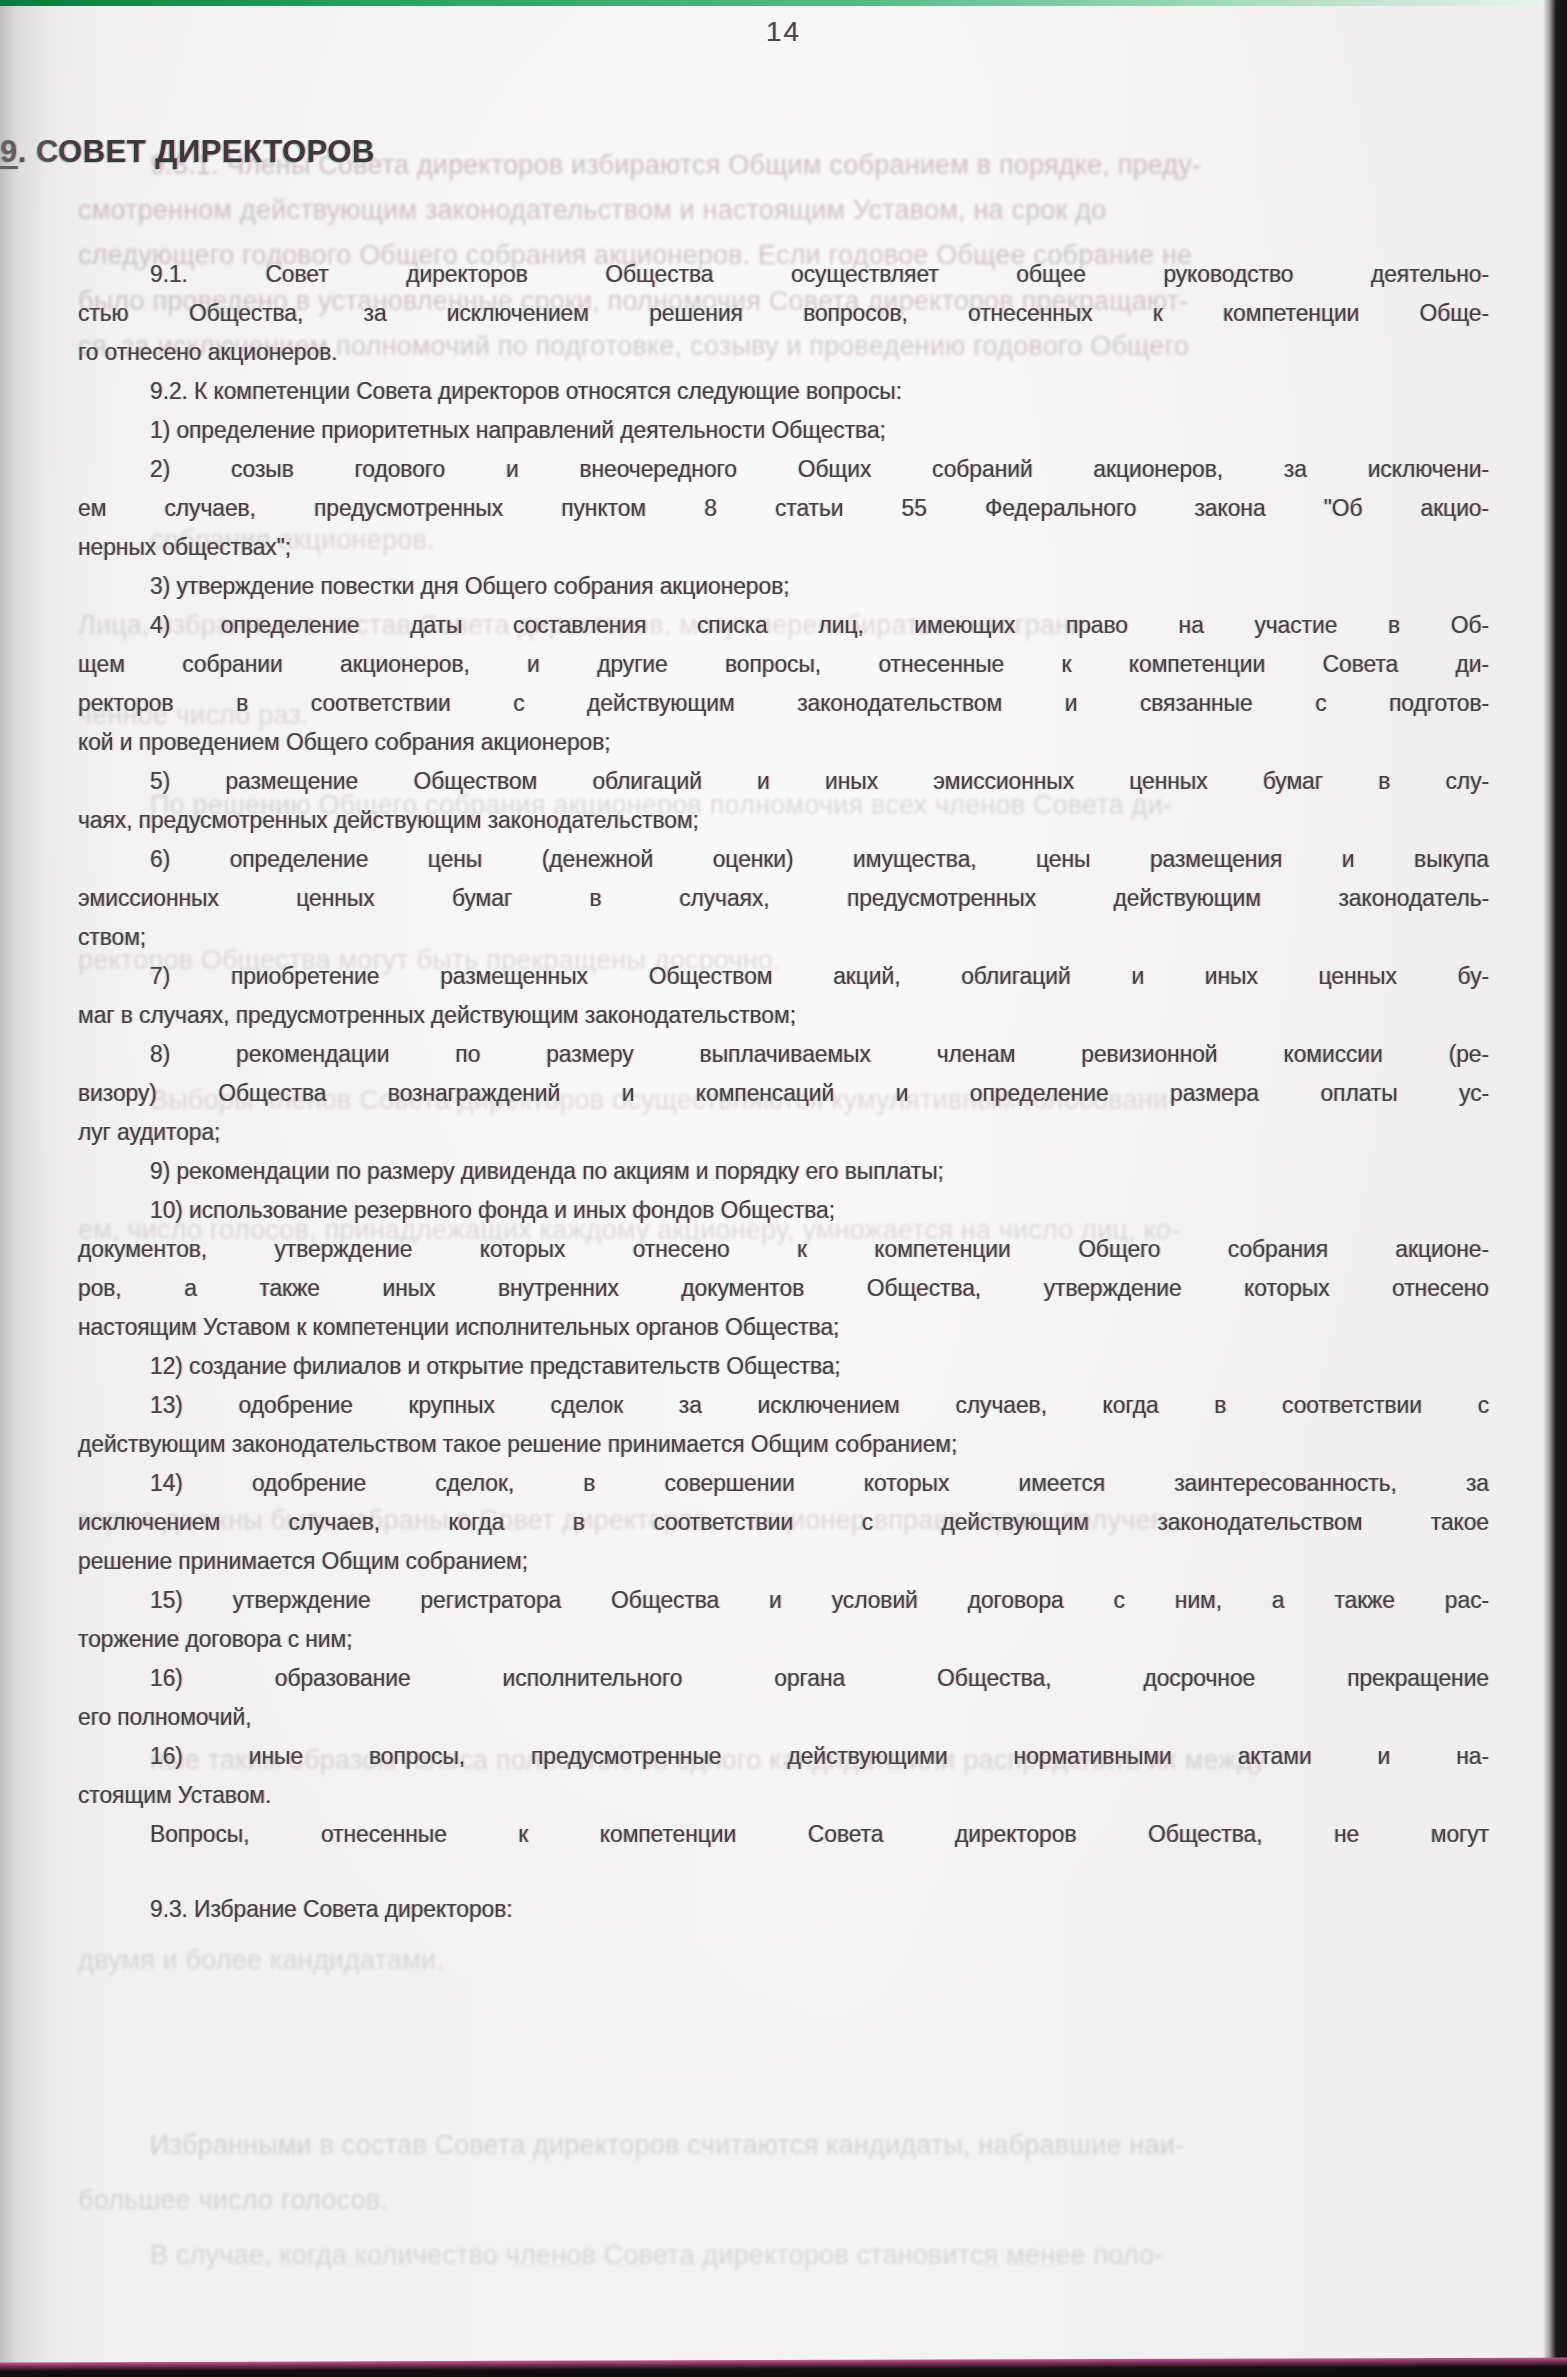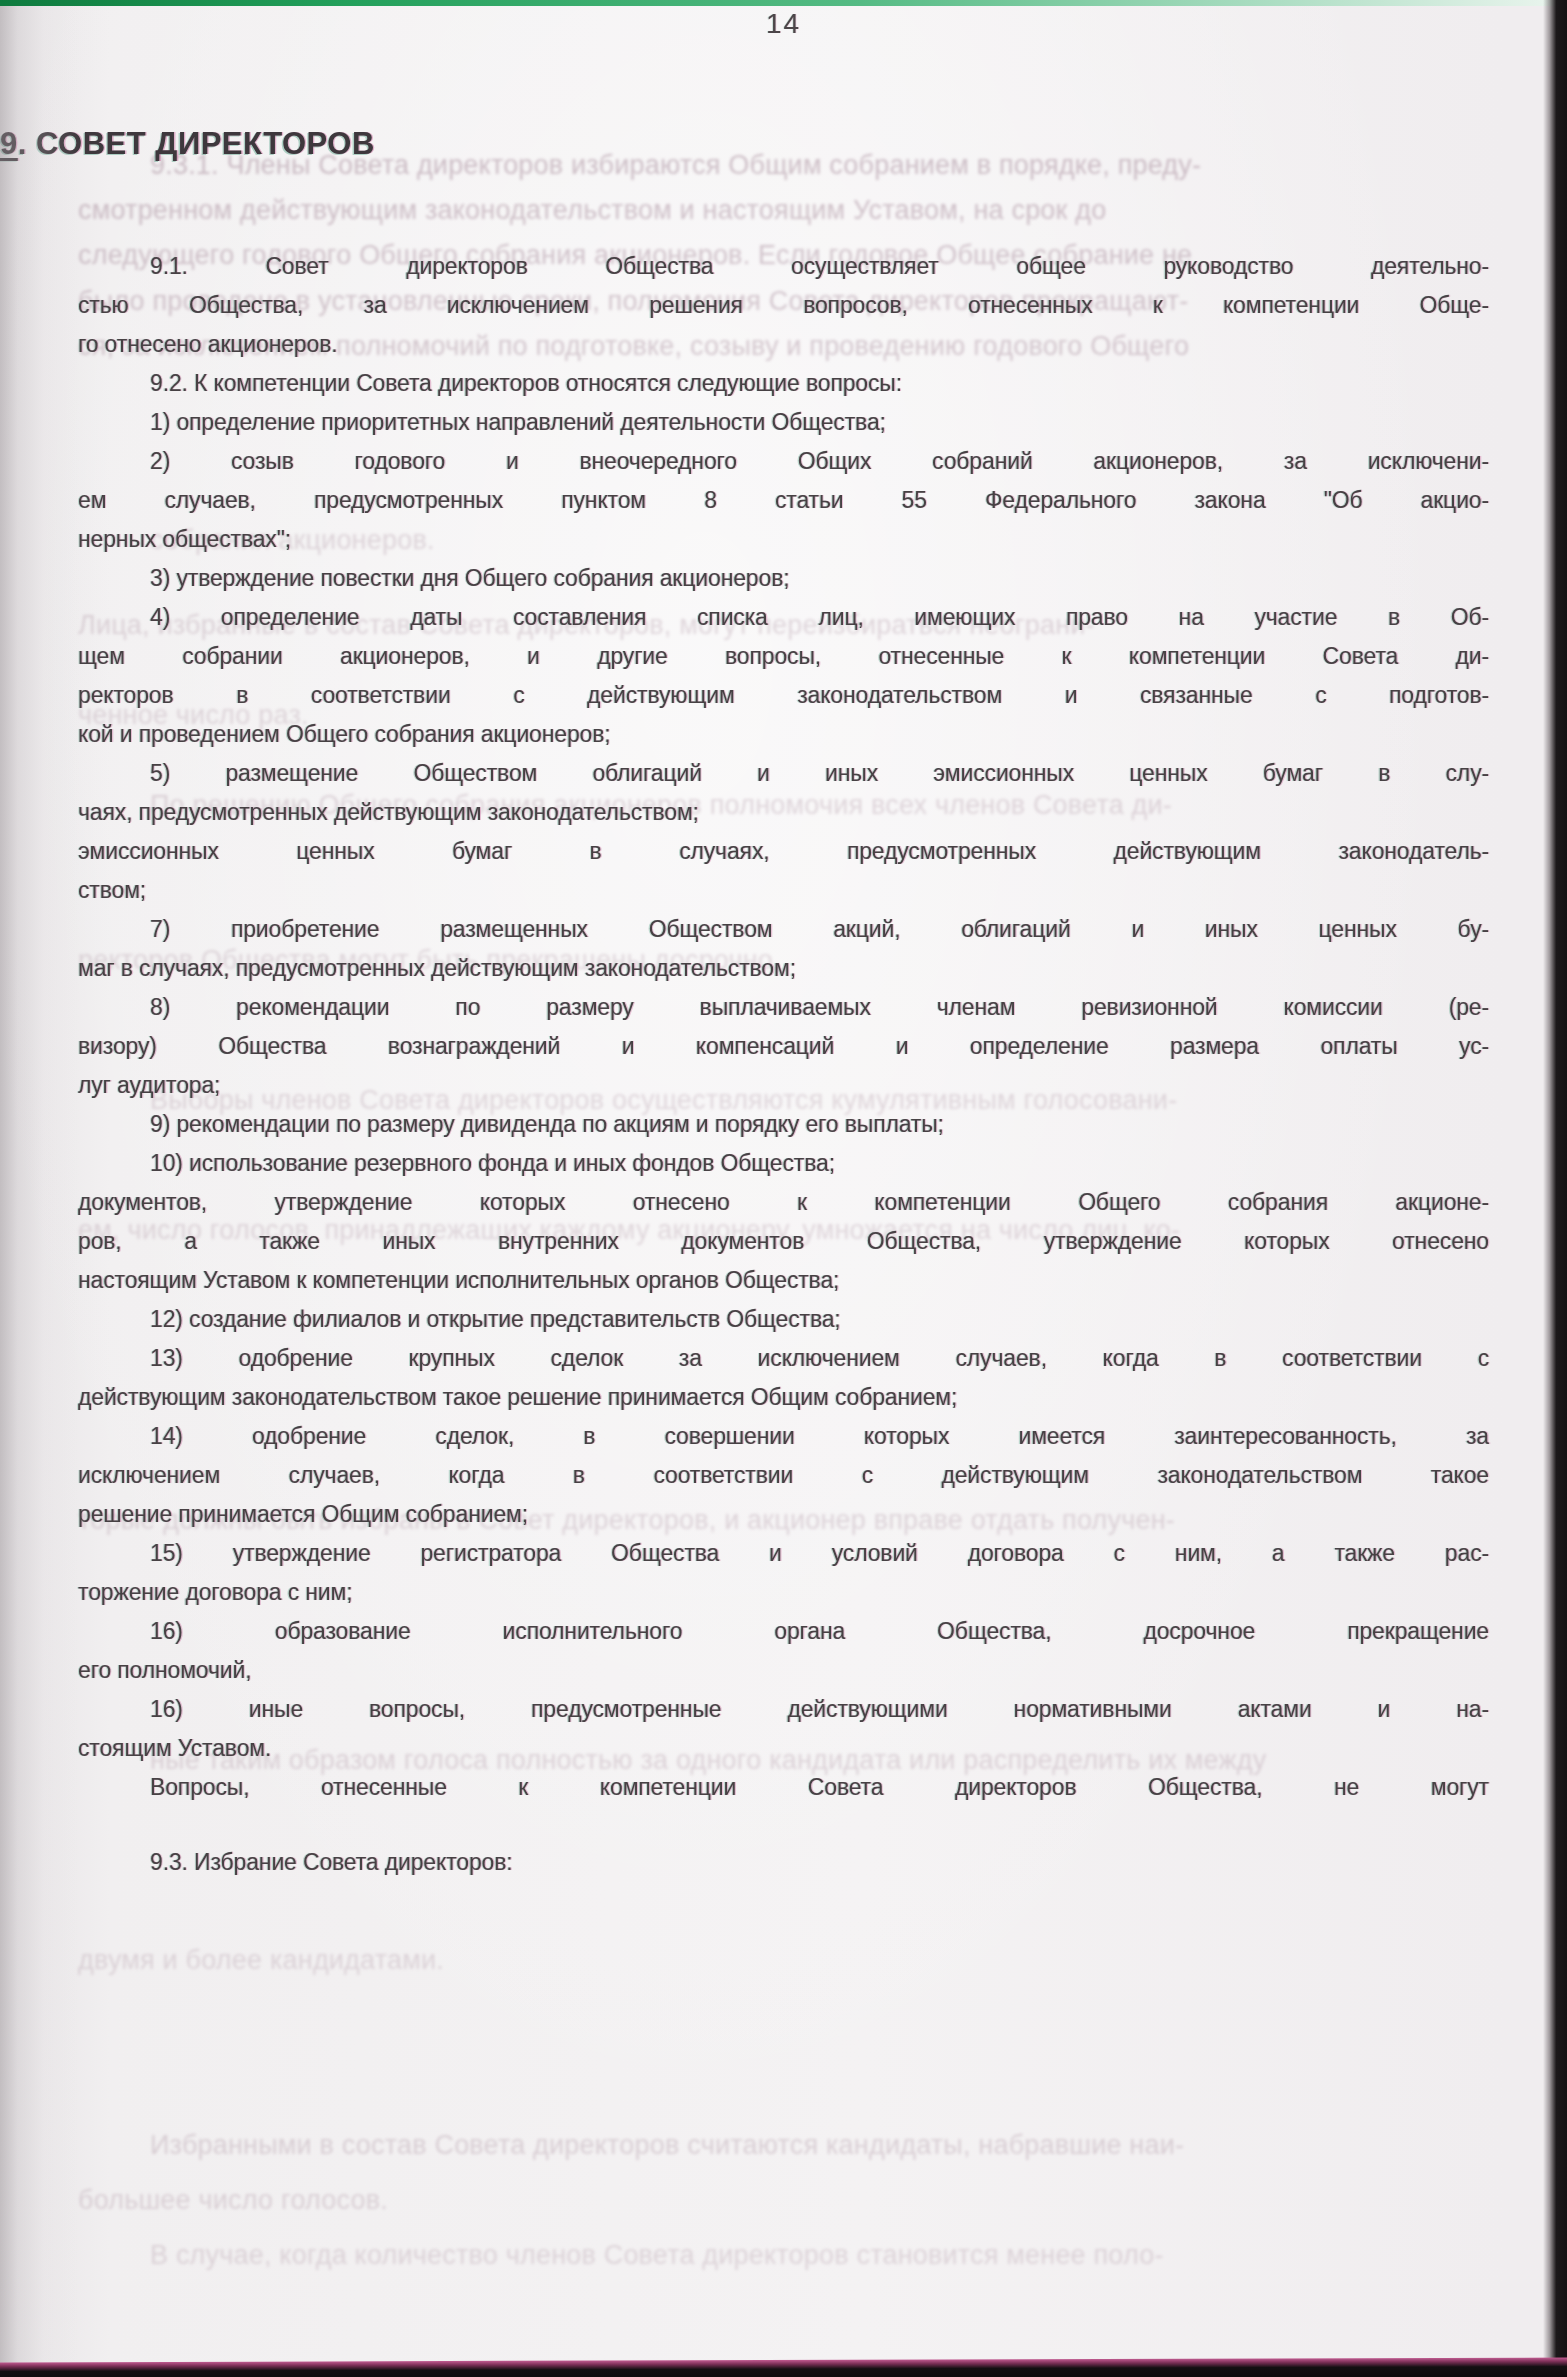--- a/index.html
+++ b/index.html
@@ -30,21 +30,21 @@
     background:linear-gradient(90deg, rgba(150,143,147,0.45) 0%, rgba(190,184,187,0.28) 22%, rgba(226,222,224,0.15) 55%, rgba(240,238,239,0) 100%);
   }
   
   #ghosts { position:absolute; inset:0; z-index:1; }
   .ghost {
     position:absolute; white-space:nowrap; overflow:hidden;
     font-size:27px; color:rgba(152,120,138,0.9);
     filter:blur(1.4px); letter-spacing:0.2px;
   }
   
-  .content { position:relative; z-index:2; padding-top:8px; }
+  .content { position:relative; z-index:2; padding-top:16px; }
   .page-number {
     text-align:center; font-size:28px; color:#4c4649; letter-spacing:2px;
     text-shadow:0.8px 0 0 rgba(180,60,120,0.22), -0.8px 0 0 rgba(30,130,90,0.20);
   }
   .heading {
     margin:86px 0 0 0; text-align:left; font-size:31px; font-weight:bold;
     color:#3e383d; letter-spacing:0.5px;
     text-shadow:1.3px 0 0 rgba(185,55,125,0.35), -1.3px 0.5px 0 rgba(25,135,95,0.32);
   }
   .heading .num { text-decoration:underline; text-underline-offset:4px; }
@@ -111,20 +111,21 @@
           <div class="line first just">4) определение даты составления списка лиц, имеющих право на участие в Об-</div>
           <div class="line just">щем собрании акционеров, и другие вопросы, отнесенные к компетенции Совета ди-</div>
           <div class="line just">ректоров в соответствии с действующим законодательством и связанные с подготов-</div>
           <div class="line last">кой и проведением Общего собрания акционеров;</div>
         </div>
         <div class="para">
           <div class="line first just">5) размещение Обществом облигаций и иных эмиссионных ценных бумаг в слу-</div>
           <div class="line last">чаях, предусмотренных действующим законодательством;</div>
         </div>
         <div class="para">
+          <div class="line first just">6) определение цены (денежной оценки) имущества, цены размещения и выкупа</div>
           <div class="line just">эмиссионных ценных бумаг в случаях, предусмотренных действующим законодатель-</div>
           <div class="line last">ством;</div>
         </div>
         <div class="para">
           <div class="line first just">7) приобретение размещенных Обществом акций, облигаций и иных ценных бу-</div>
           <div class="line last">маг в случаях, предусмотренных действующим законодательством;</div>
         </div>
         <div class="para">
           <div class="line first just">8) рекомендации по размеру выплачиваемых членам ревизионной комиссии (ре-</div>
           <div class="line just">визору) Общества вознаграждений и компенсаций и определение размера оплаты ус-</div>

